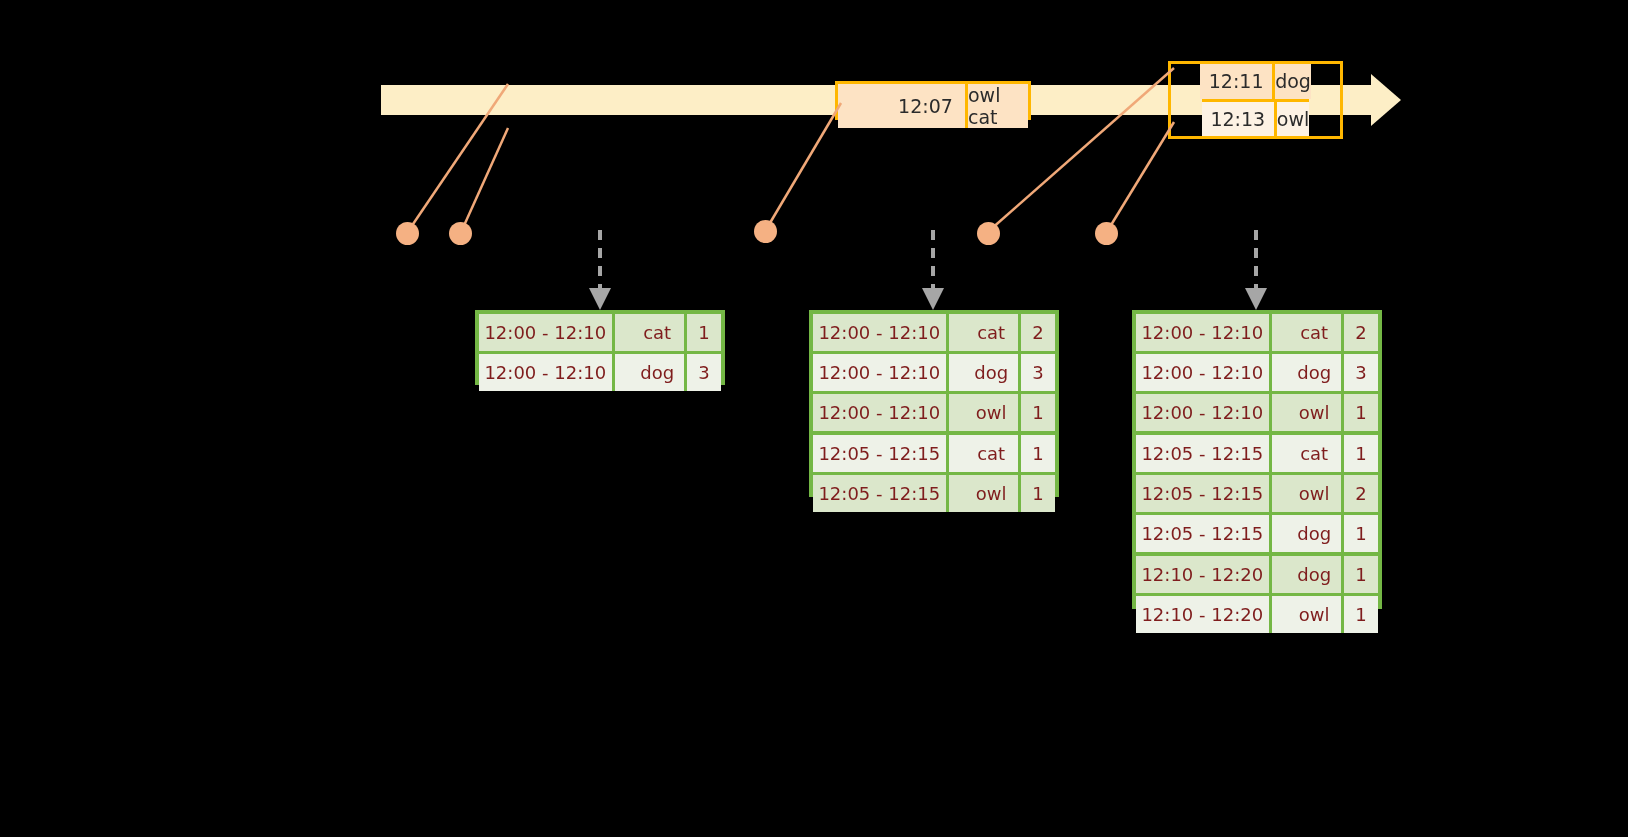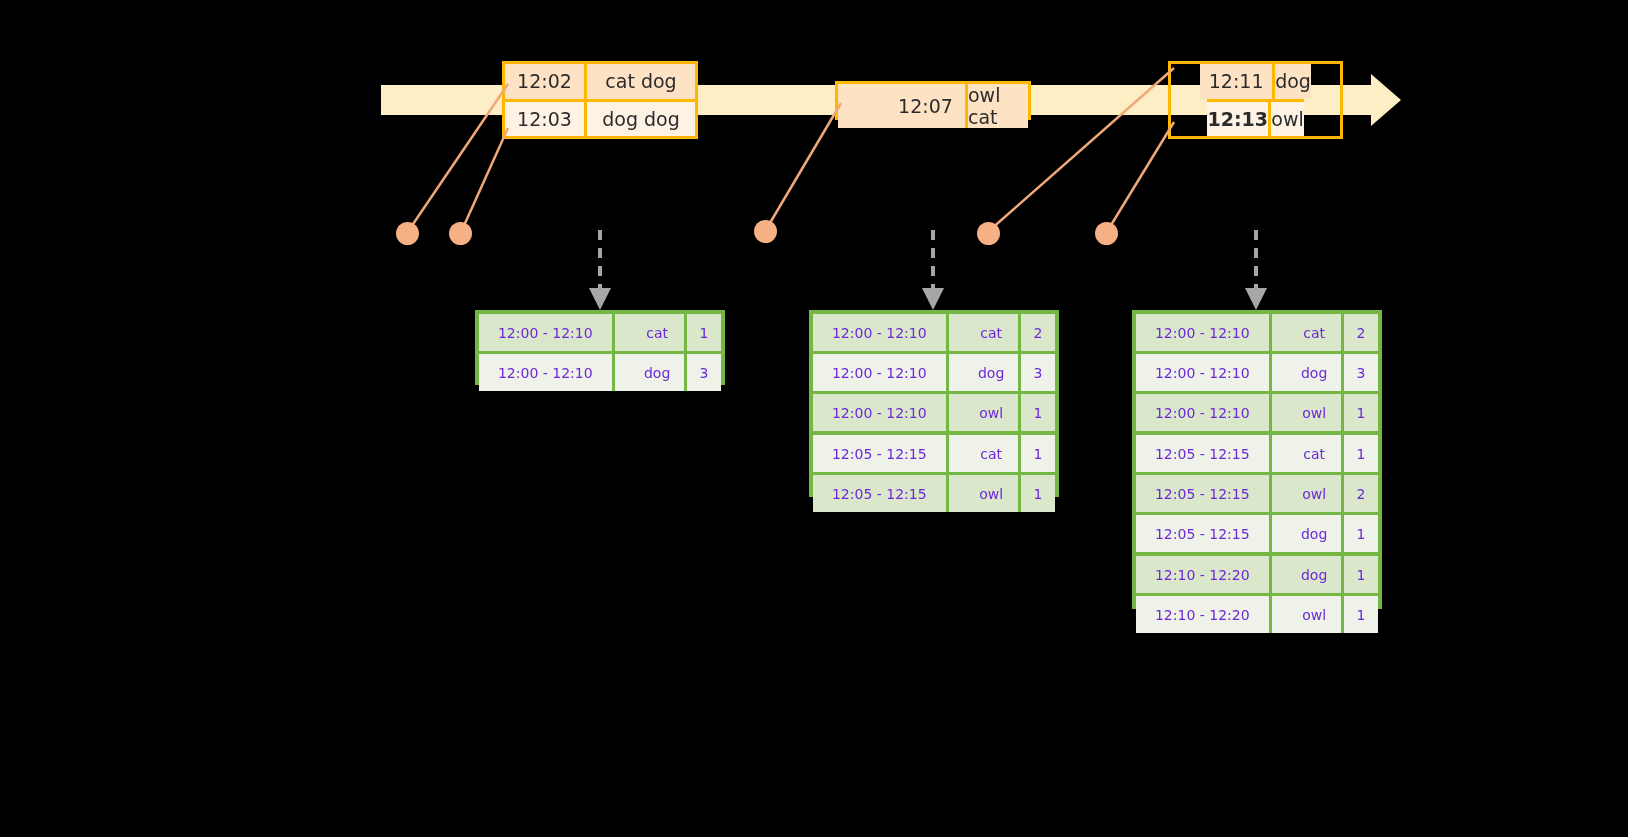--- a/index.html
+++ b/index.html
@@ -28,62 +28,52 @@
   .conn{position:absolute;overflow:visible;pointer-events:none;}
 
   
   .dash{position:absolute;overflow:visible;}
 
   
   .gtable{position:absolute;border:4px solid #74b745;box-sizing:border-box;}
   .grow{display:flex;height:37px;}
   .grow.shade{background:#dbe7cb;}
   .grow.plain{background:#eef2e8;}
-  .gc{display:flex;align-items:center;justify-content:center;color:#6d28d9;
-      font-size:14px;box-sizing:border-box;border-right:3px solid #74b745;}
+  .gc{display:flex;align-items:center;justify-content:center;color:#7f1d1d;
+      font-size:18px;box-sizing:border-box;border-right:3px solid #74b745;}
   .gc:last-child{border-right:none;}
   .gc.win{width:150px;}
   .gc.word{width:62px;margin-left:16px;}
   .gc.cnt{width:38px;}
   .grow + .grow{border-top:3px solid #74b745;}
   .grow.group-start{border-top:4px solid #74b745;}
 </style>
 </head>
 <body>
 
 <div id="stage">
 
   <div class="tl-bar" style="left:381px;top:85px;width:990px;height:30px;"></div>
   <div class="tl-head" style="left:1371px;top:74px;"></div>
 
-  <div class="evbox" style="left:502px;top:61px;width:196px;height:78px;">
-    <div class="evrow r0">
-      <span class="evtime" style="width:82px;">12:02</span>
-      <span class="evwords">cat dog</span>
-    </div>
-    <div class="evrow r1">
-      <span class="evtime" style="width:82px;">12:03</span>
-      <span class="evwords">dog dog</span>
-    </div>
-  </div>
 
   <div class="evbox" style="left:835px;top:81px;width:196px;height:39px;">
     <div class="evrow r0">
       <span class="evtime" style="width:82px;margin-left:48px;">12:07</span>
       <span class="evwords">owl cat</span>
     </div>
   </div>
 
   <div class="evbox" style="left:1168px;top:61px;width:175px;height:78px;align-items:center;">
     <div class="evrow r0">
       <span class="evtime" style="width:75px;">12:11</span>
       <span class="evwords">dog</span>
     </div>
     <div class="evrow r1">
-      <span class="evtime" style="width:64px;font-weight:bold;">12:13</span>
+      <span class="evtime" style="width:75px;">12:13</span>
       <span class="evwords">owl</span>
     </div>
   </div>
 
   <svg class="conn" style="left:0;top:0;width:1628px;height:400px;">
     <line x1="409" y1="230" x2="508" y2="84" stroke="#f0a878" stroke-width="2.5"></line>
     <line x1="462" y1="230" x2="508" y2="128" stroke="#f0a878" stroke-width="2.5"></line>
     <line x1="767" y1="228" x2="841" y2="103" stroke="#f0a878" stroke-width="2.5"></line>
     <line x1="990" y1="230" x2="1174" y2="68" stroke="#f0a878" stroke-width="2.5"></line>
     <line x1="1108" y1="230" x2="1174" y2="122" stroke="#f0a878" stroke-width="2.5"></line>

